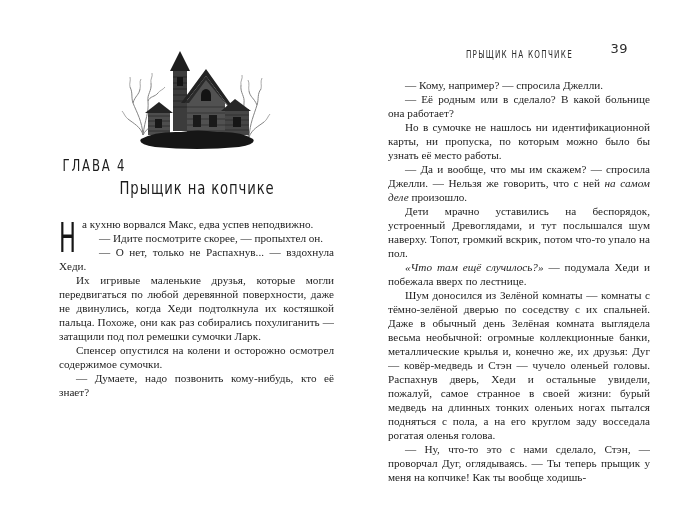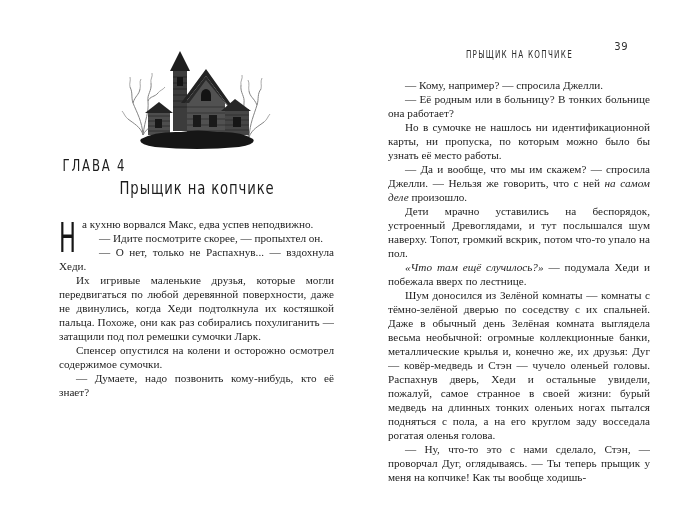--- a/index.html
+++ b/index.html
@@ -16,21 +16,21 @@
     letter-spacing:2px;color:#1c1c1c;transform:scale(0.9,1.25);transform-origin:center top;}
   .chapter-title{margin-top:5px;text-align:center;}
   .chapter-title span{display:inline-block;font-family:"DejaVu Sans",sans-serif;font-size:15px;
     letter-spacing:1px;color:#1c1c1c;transform:scale(0.88,1.2);transform-origin:center top;}
 
   .running-head{position:relative;margin-top:27px;height:13px;}
   .running-head .head-title{display:block;text-align:center;}
   .running-head .head-title span{display:inline-block;font-family:"DejaVu Sans",sans-serif;font-size:8px;
     letter-spacing:1.4px;color:#2d2d2d;transform:scale(0.9,1.25);transform-origin:center top;}
   .folio{position:absolute;right:22px;top:-1px;font-family:"DejaVu Sans",sans-serif;
-    font-size:10px;letter-spacing:0.5px;color:#2d2d2d;}
+    font-size:13px;letter-spacing:0.5px;color:#2d2d2d;}
 
   .body{font-size:11.2px;line-height:14px;text-align:justify;color:#1d1d1d;
     text-rendering:optimizeLegibility;hyphens:auto;-webkit-hyphens:auto;}
   .body-left{margin-top:22px;padding-right:1px;}
   .body-right{margin-top:23px;}
   .body p{margin:0;text-indent:17px;}
   .body p.first{text-indent:0;}
   .body .italic{font-style:italic;}
   .dropcap{float:left;width:19px;height:41px;margin:1px 4px 0 0;overflow:visible;
     font-family:"DejaVu Sans",sans-serif;font-size:41px;line-height:41px;color:#161616;
@@ -117,21 +117,21 @@
       </div>
   </div>
 
   <div class="page page-right">
     <div class="running-head">
       <span class="head-title"><span>ПРЫЩИК НА КОПЧИКЕ</span></span>
       <span class="folio">39</span>
     </div>
     <div class="body body-right">
         <p><span>— Кому, например? — спросила Джелли.</span></p>
-        <p><span>— Её родным или в больницу? В тонких больнице она работает?</span></p>
+        <p><span>— Её родным или в сделало? В какой больнице она работает?</span></p>
         <p><span>Но в сумочке не нашлось ни идентификационной карты, ни пропуска, по которым можно было бы узнать её место работы.</span></p>
         <p><span>— Да и вообще, что мы им скажем? — спросила Джелли. — Нельзя же говорить, что с ней </span><span class="italic">на самом деле</span><span> произошло.</span></p>
         <p><span>Дети мрачно уставились на беспорядок, устроенный Древоглядами, и тут послышался шум наверху. Топот, громкий вскрик, потом что-то упало на пол.</span></p>
         <p><span class="italic">«Что там ещё случилось?»</span><span> — подумала Хеди и побежала вверх по лестнице.</span></p>
         <p><span>Шум доносился из Зелёной комнаты — комнаты с тёмно-зелёной дверью по соседству с их спальней. Даже в обычный день Зелёная комната выглядела весьма необычной: огромные коллекционные банки, металлические крылья и, конечно же, их друзья: Дуг — ковёр-медведь и Стэн — чучело оленьей головы. Распахнув дверь, Хеди и остальные увидели, пожалуй, самое странное в своей жизни: бурый медведь на длинных тонких оленьих ногах пытался подняться с пола, а на его круглом заду восседала рогатая оленья голова.</span></p>
         <p><span>— Ну, что-то это с нами сделало, Стэн, — проворчал Дуг, оглядываясь. — Ты теперь прыщик у меня на копчике! Как ты вообще ходишь-</span></p>
       </div>
   </div>
 
 </div>

